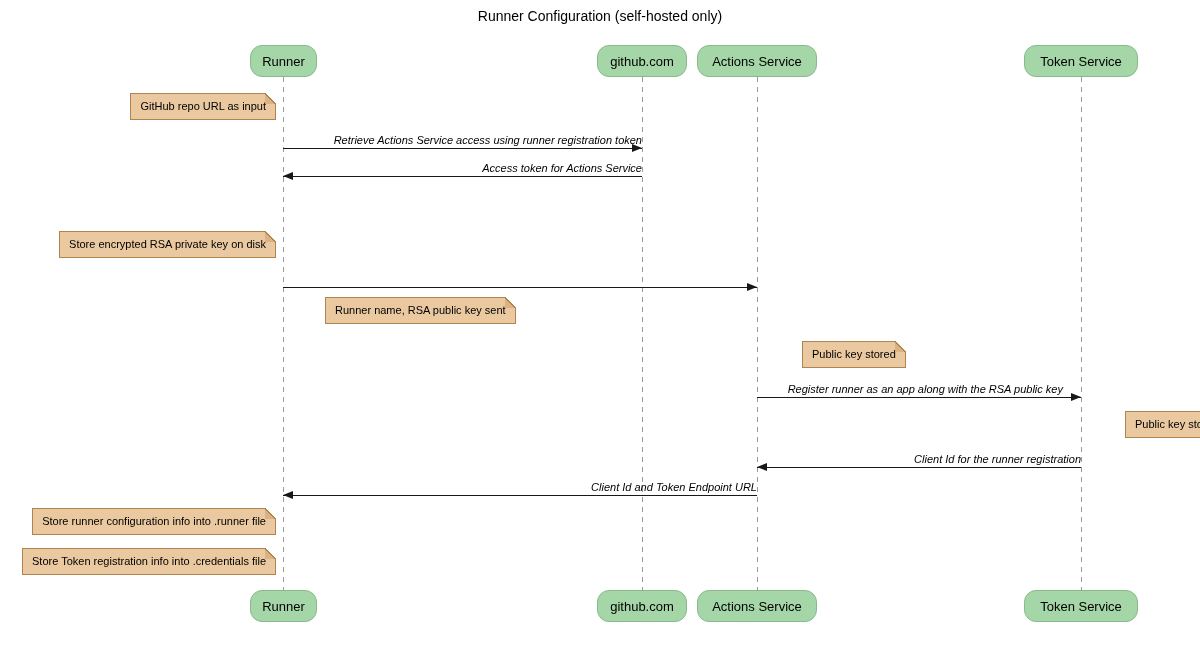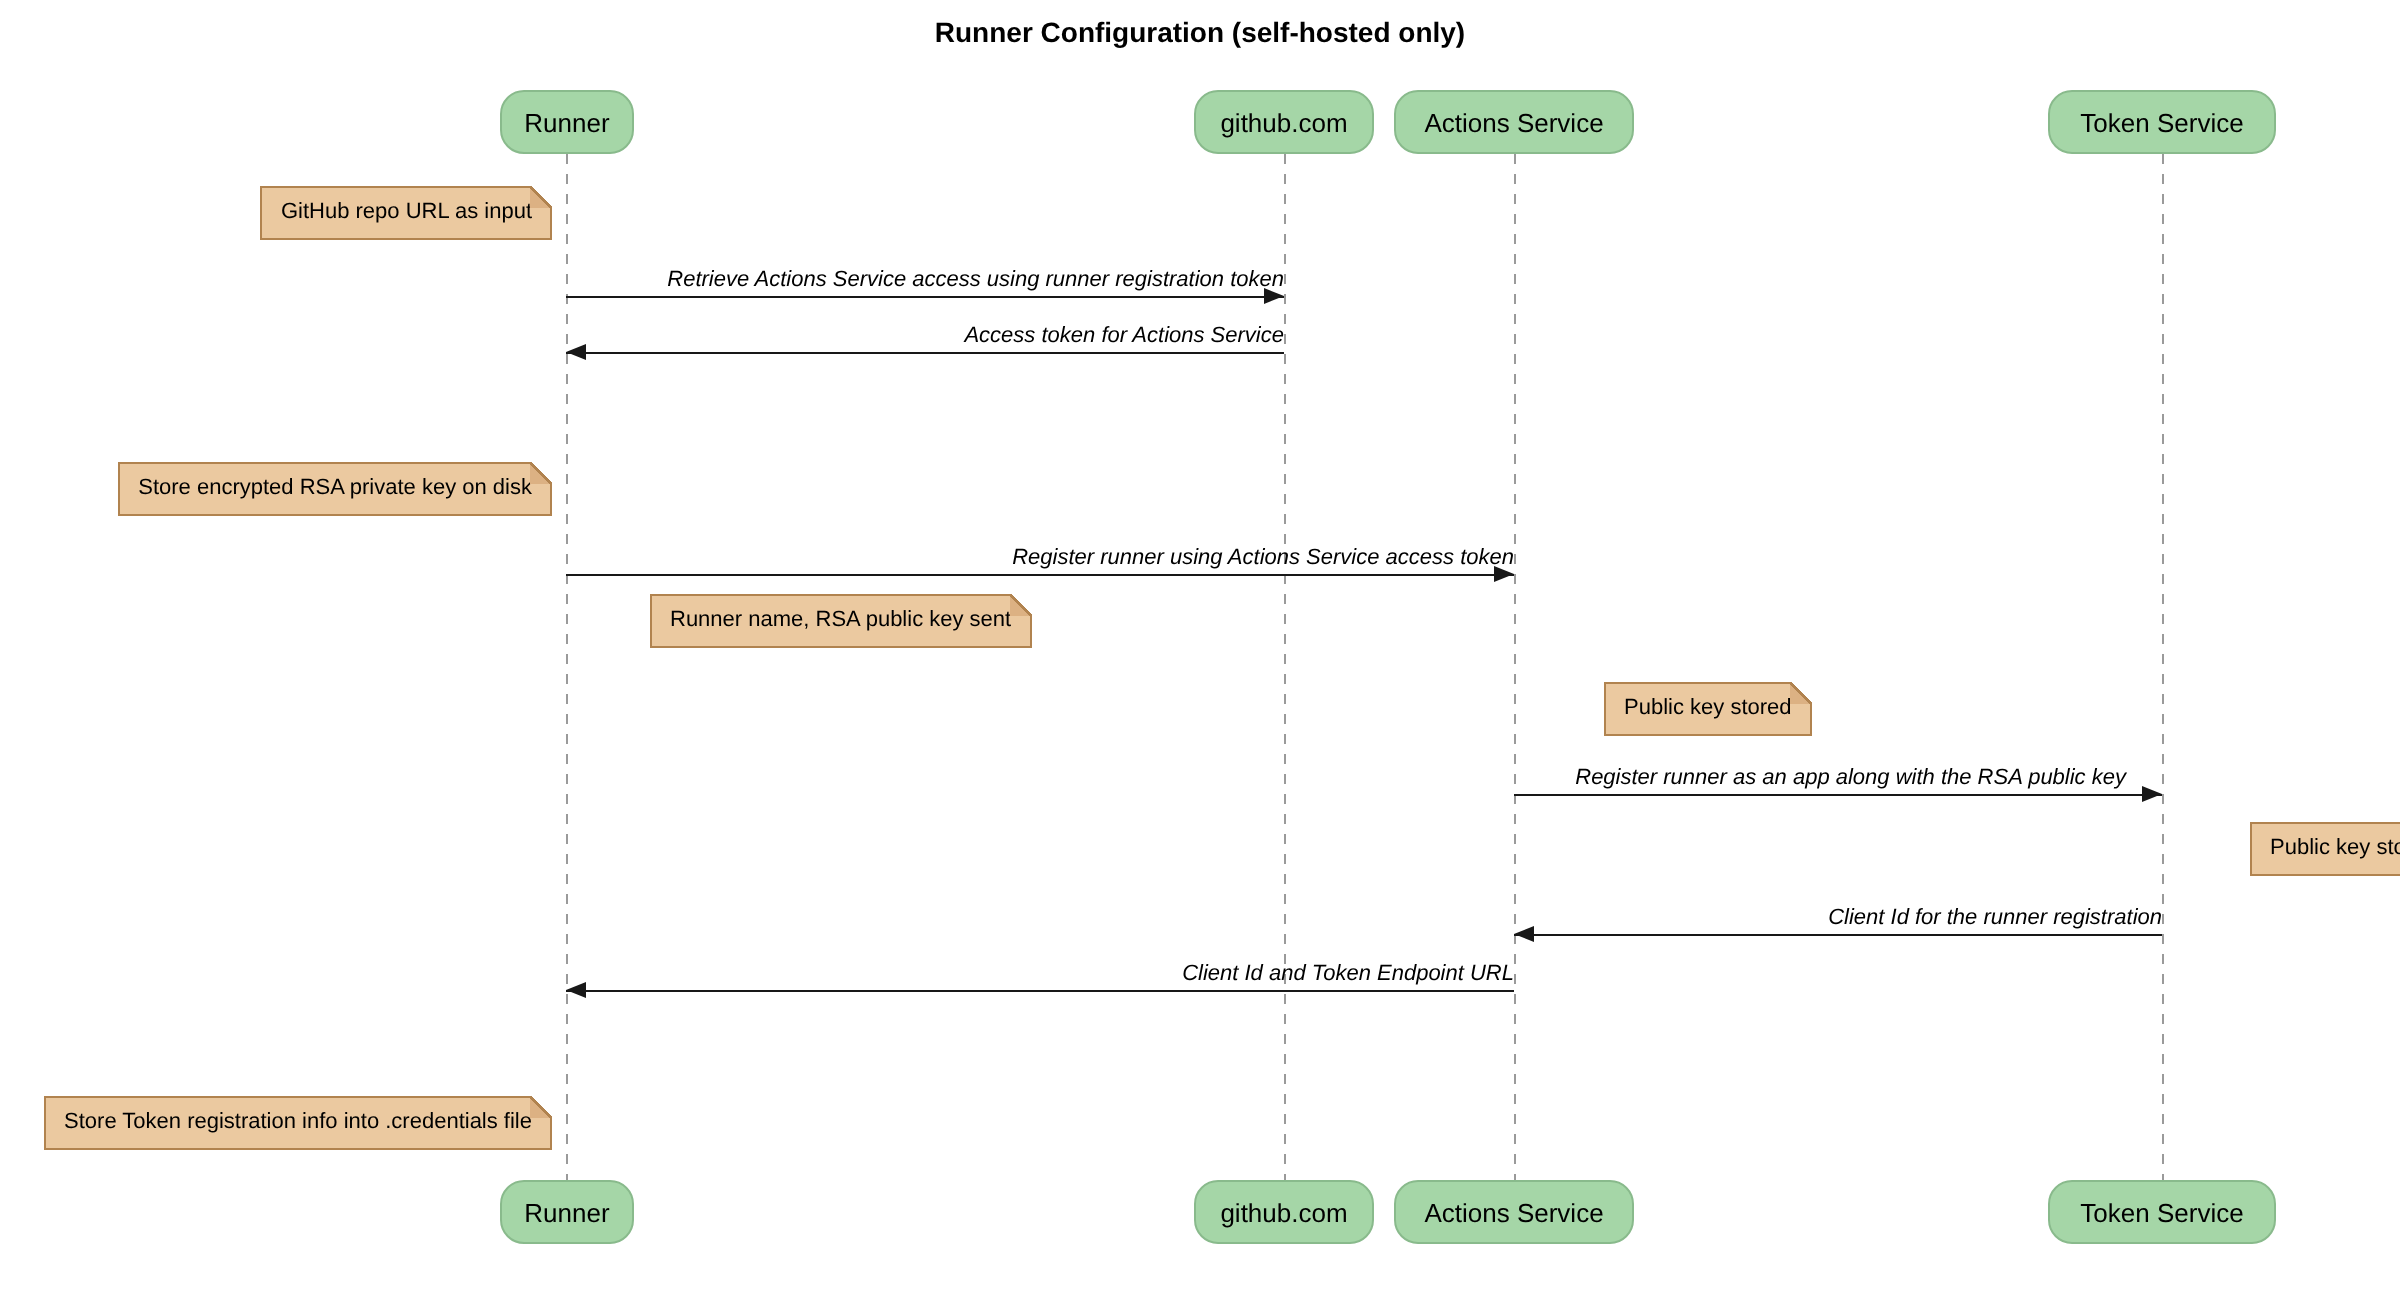--- a/index.html
+++ b/index.html
@@ -10,21 +10,21 @@
     background: #ffffff;
     font-family: "Liberation Sans", "DejaVu Sans", sans-serif;
     color: #000000;
     overflow: hidden;
   }
   .title {
     position: absolute;
     left: 0; right: 0; top: 8px;
     text-align: center;
     font-size: 14px;
-    font-weight: bold;
+    font-weight: normal;
     color: #000000;
   }
   .lifeline {
     position: absolute;
     width: 1px;
     top: 77px;
     height: 514px;
     background: repeating-linear-gradient(
       to bottom,
       var(--lifeline, #9a9a9a) 0px, var(--lifeline, #9a9a9a) 5px,
@@ -113,36 +113,36 @@
   <div class="participant" style="left:1024px; top:590px; width:114px">Token Service</div>
 
   <div class="msg-label" style="left:283px; top:133px; width:359px">Retrieve Actions Service access using runner registration token</div>
   <div class="msg-line" style="left:283px; top:148px; width:359px"></div>
   <div class="arrowhead right" style="left:632px; top:144px"></div>
 
   <div class="msg-label" style="left:283px; top:161px; width:359px">Access token for Actions Service</div>
   <div class="msg-line" style="left:283px; top:176px; width:359px"></div>
   <div class="arrowhead left" style="left:283px; top:172px"></div>
 
-  <div class="msg-label" style="left:283px; top:272px; width:474px">Register runner using Actions Service access token</div>
   <div class="msg-line" style="left:283px; top:287px; width:474px"></div>
   <div class="arrowhead right" style="left:747px; top:283px"></div>
 
   <div class="msg-label" style="left:739px; top:382px; width:324px">Register runner as an app along with the RSA public key</div>
   <div class="msg-line" style="left:757px; top:397px; width:324px"></div>
   <div class="arrowhead right" style="left:1071px; top:393px"></div>
 
   <div class="msg-label" style="left:757px; top:452px; width:324px">Client Id for the runner registration</div>
   <div class="msg-line" style="left:757px; top:467px; width:324px"></div>
   <div class="arrowhead left" style="left:757px; top:463px"></div>
 
   <div class="msg-label" style="left:283px; top:480px; width:474px">Client Id and Token Endpoint URL</div>
   <div class="msg-line" style="left:283px; top:495px; width:474px"></div>
   <div class="arrowhead left" style="left:283px; top:491px"></div>
 
   <div class="note" style="right:924px; top:93px">GitHub repo URL as input</div>
   <div class="note" style="right:924px; top:231px">Store encrypted RSA private key on disk</div>
   <div class="note" style="left:293px; top:297px">Runner name, RSA public key sent</div>
   <div class="note" style="left:770px; top:341px">Public key stored</div>
   <div class="note" style="left:1093px; top:411px">Public key stored</div>
+  <div class="note" style="right:924px; top:508px">Store runner configuration info into .runner file</div>
   <div class="note" style="right:924px; top:548px">Store Token registration info into .credentials file</div>
 
 </div>
 
 </body></html>

